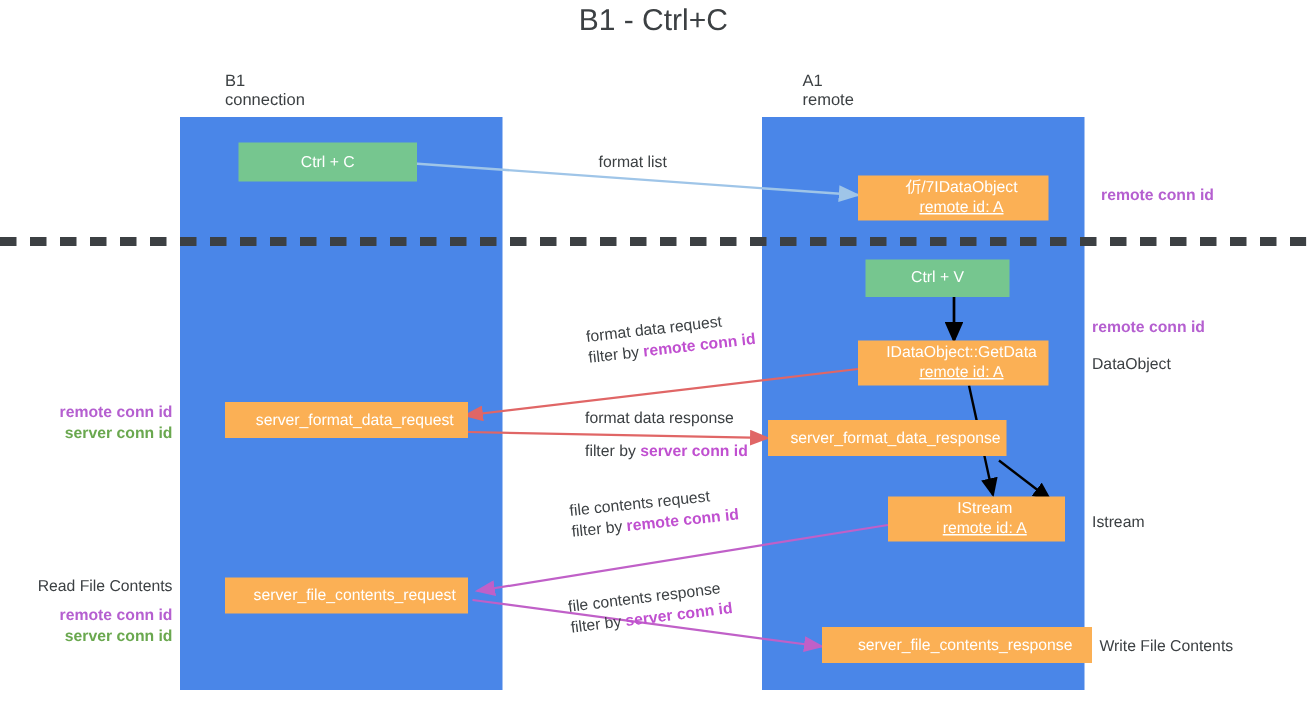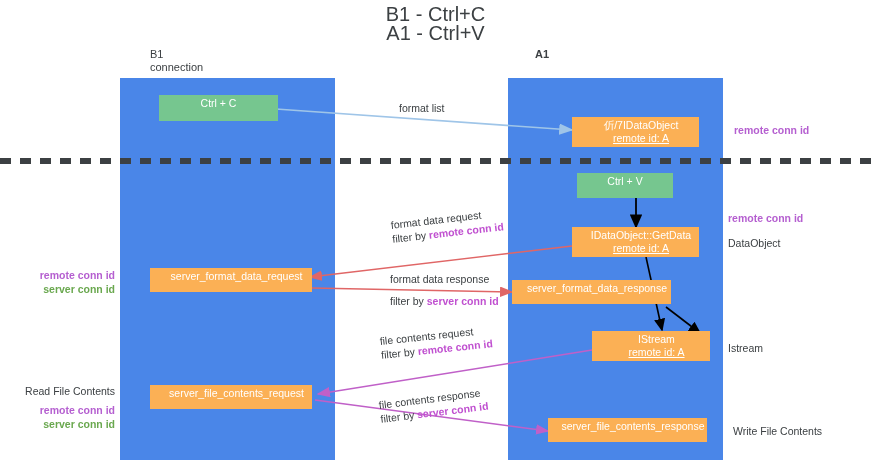--- a/index.html
+++ b/index.html
@@ -52,21 +52,21 @@
     background: #4a86e8;
   }
 
   
   .node {
     position: absolute;
     box-sizing: border-box;
     display: flex;
     flex-direction: column;
     align-items: center;
-    justify-content: flex-start;
+    justify-content: center;
     color: #ffffff;
     font-size: 10.5px;
     line-height: 13px;
     text-align: center;
     padding: 2px 4px;
   }
   .node.green { background: #76c68f; }
   .node.orange { background: #fbb055; padding-left: 15px; }
   .node .l2 { display: block; text-decoration: underline; }
 
@@ -109,29 +109,29 @@
   }
   .right-align { text-align: right; }
 </style>
 </head>
 <body>
 
 <div id="canvas">
 
   <div class="abs title">
     <div>B1 - Ctrl+C</div>
-    <div>A1 - Ctrl+V</div>
   </div>
 
   <div class="abs col-head" style="left:150px; top:48px; width:180px;">
     <div>B1</div>
     <div>connection</div>
   </div>
-  <div class="abs col-head" style="left:535px; top:48px; width:195px;font-weight:bold;">
+  <div class="abs col-head" style="left:535px; top:48px; width:195px;">
     <div>A1</div>
+    <div>remote</div>
   </div>
 
   <div class="abs lane" style="left:120px; top:78px; width:215px; height:382px;"></div>
   <div class="abs lane" style="left:508px; top:78px; width:215px; height:382px;"></div>
 
   <svg class="layer">
     <defs>
       <marker id="ah-blue" markerWidth="9" markerHeight="7" refX="8" refY="3.5" orient="auto">
         <polygon points="0 0, 9 3.5, 0 7" fill="#9fc5e8"></polygon>
       </marker>
@@ -191,21 +191,21 @@
 
   <div class="node orange" style="left:592px; top:331px; width:118px; height:30px;">
     <span>IStream</span>
     <span class="l2">remote id: A</span>
   </div>
 
   <div class="node orange" style="left:150px; top:385px; width:162px; height:24px;">
     <span>server_file_contents_request</span>
   </div>
 
-  <div class="node orange" style="left:548px; top:418px; width:159px; height:24px;">
+  <div class="node orange" style="left:548px; top:418px; width:180px; height:24px;">
     <span>server_file_contents_response</span>
   </div>
 
   <div class="edge-label" style="left:399px; top:101px;">
     <div>format list</div>
   </div>
 
   <div class="edge-label" style="left:390px; top:218px; transform: rotate(-6.5deg);">
     <div>format data request</div>
     <div><span>filter by </span><span class="hl-purple">remote conn id</span></div>

